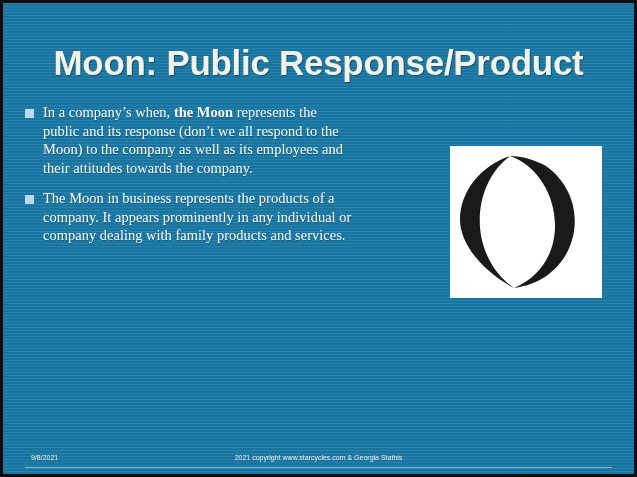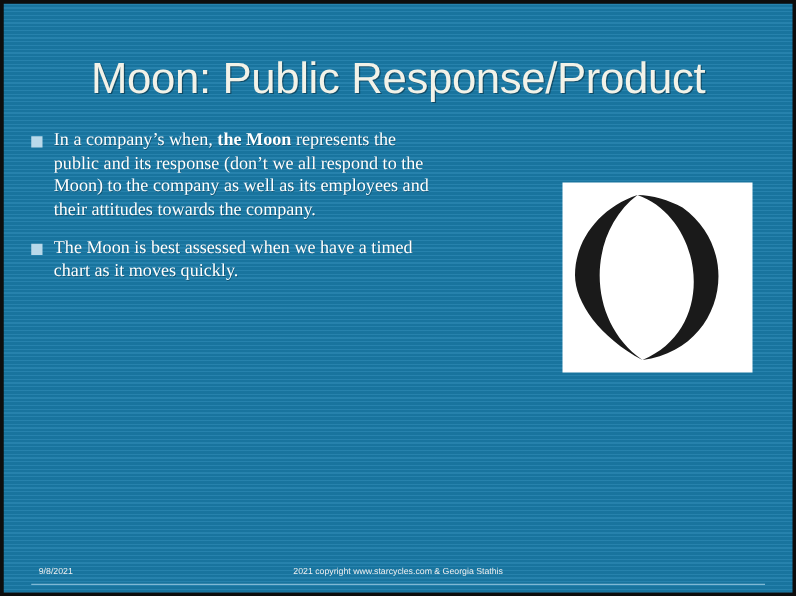--- a/index.html
+++ b/index.html
@@ -32,21 +32,21 @@
     overflow: hidden;
   }
   .title {
     position: absolute;
     left: 0;
     top: 40px;
     width: 631px;
     text-align: center;
     font-family: "Liberation Sans", sans-serif;
     font-size: 35px;
-    font-weight: normal;
+    font-weight: bold;
     color: #f2f2e8;
     letter-spacing: -0.3px;
     text-shadow: 1px 1px 0 rgba(0,0,0,0.35);
     white-space: nowrap;
   }
   .body-col {
     position: absolute;
     left: 22px;
     top: 100px;
     width: 330px;
@@ -124,26 +124,26 @@
 
   <div class="body-col">
 
     <div class="bullet-row">
       <span class="bullet-marker"></span>
       <span class="bullet-text">
         <span>In a company’s when, </span><b>the Moon</b><span> represents the public and its response (don’t we all respond to the Moon) to the company as well as its employees and their attitudes towards the company.</span>
       </span>
     </div>
 
+    <div class="bullet-row">
+      <span class="bullet-marker"></span>
+      <span class="bullet-text">The Moon in business represents the products of a company. It appears prominently in any individual or company dealing with family products and services.</span>
+    </div>
 
 
-    <div class="bullet-row">
-      <span class="bullet-marker"></span>
-      <span class="bullet-text">The Moon is best assessed when we have a timed chart as it moves quickly.</span>
-    </div>
 
   </div>
 
   <div class="moon-box">
     <svg width="152" height="152" viewBox="0 0 152 152" xmlns="http://www.w3.org/2000/svg">
       <path d="M62 12 C 30 38, 28 112, 66 141 C 34 126, 14 98, 14 74 C 14 48, 33 22, 62 12 Z" fill="none" stroke="#1a1a1a" stroke-width="0"></path>
       <path d="M60 10 C 112 28, 126 116, 64 142 C 128 134, 146 56, 96 20 C 85 14, 72 10, 60 10 Z" fill="#1a1a1a"></path>
       <path d="M60 10 C 20 40, 18 110, 64 142 C 30 124, 10 96, 10 74 C 10 46, 30 20, 60 10 Z" fill="#1a1a1a"></path>
     </svg>
   </div>

